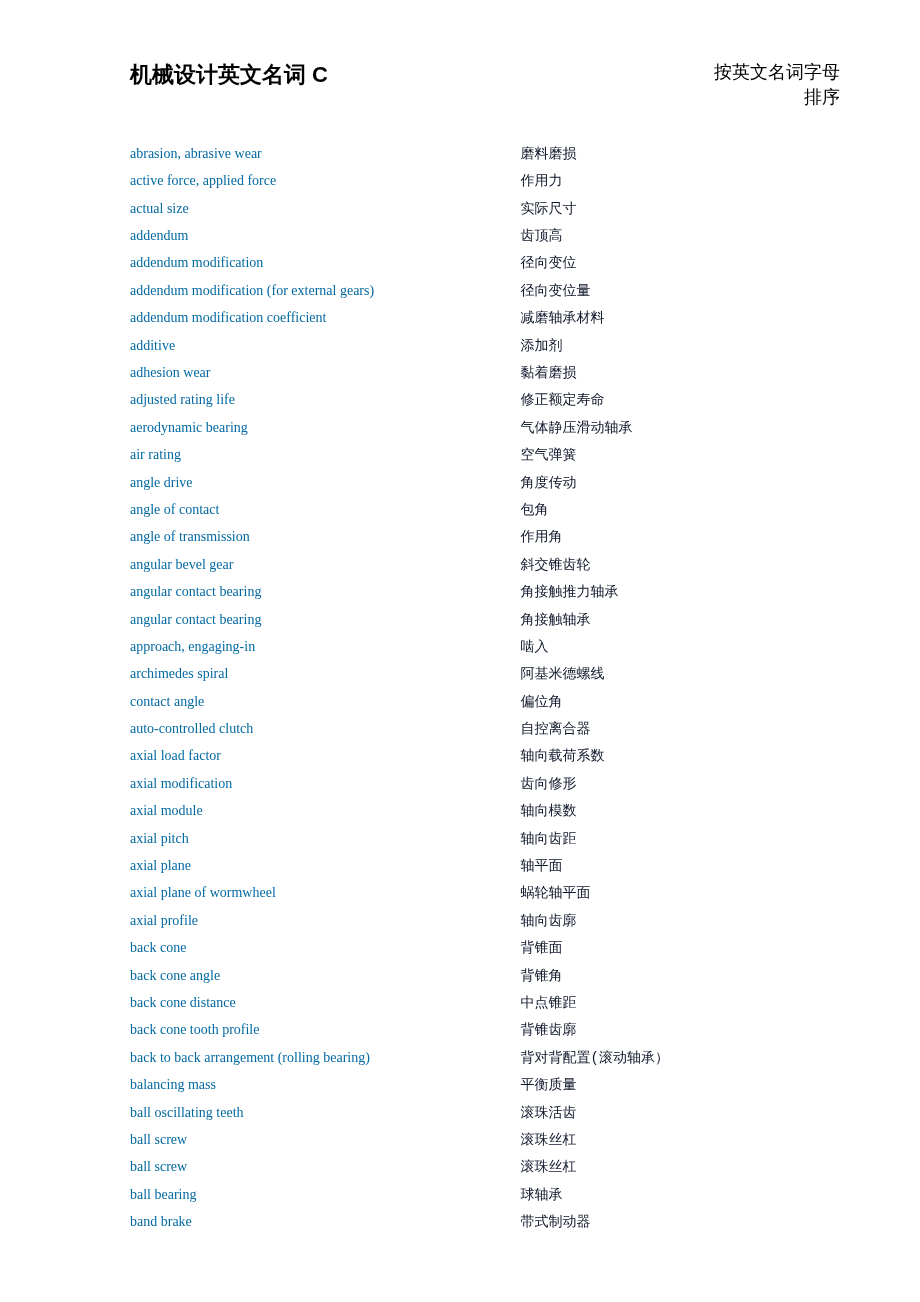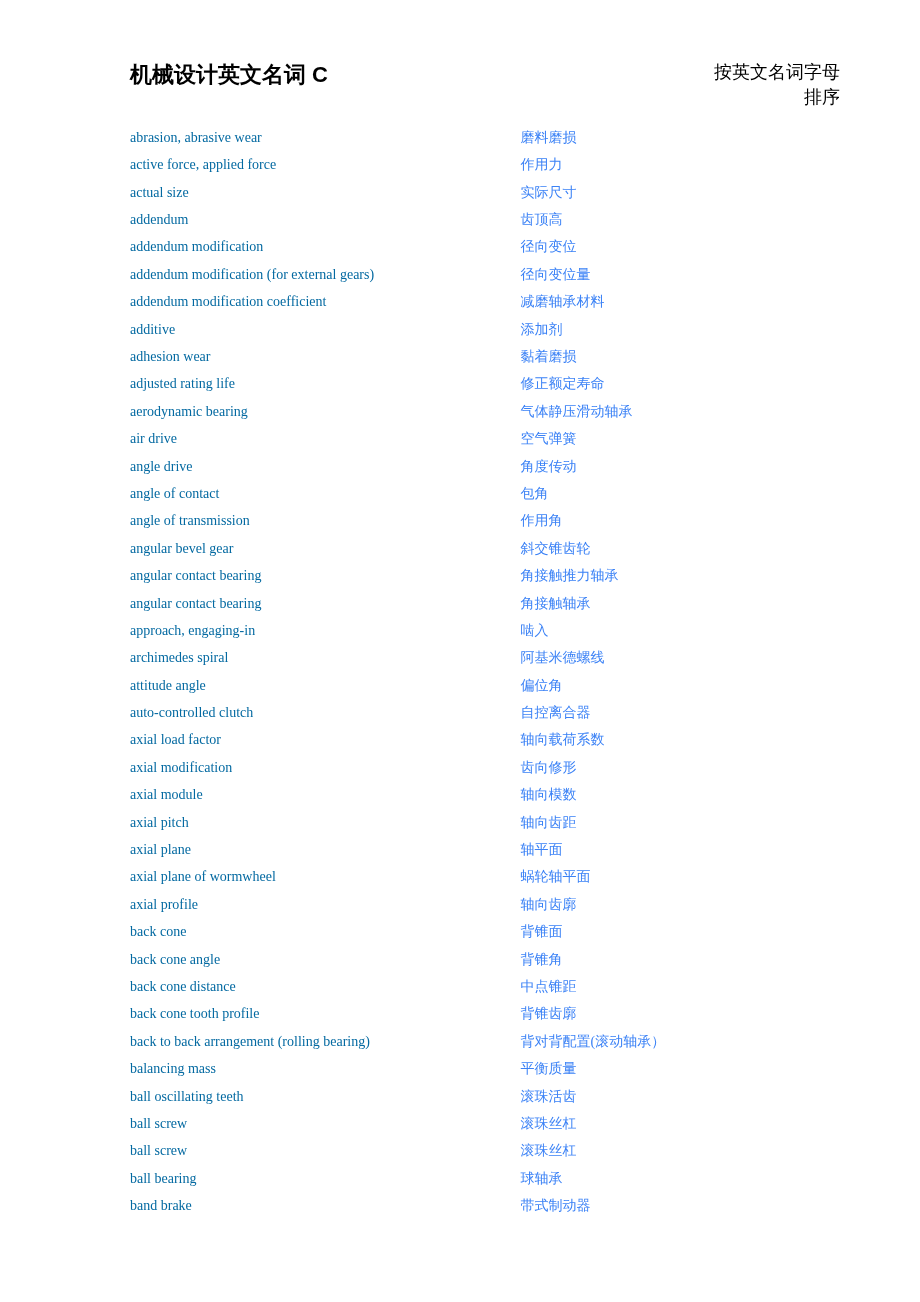--- a/index.html
+++ b/index.html
@@ -15,21 +15,21 @@
       color: #000000;
       width: 920px;
       min-height: 1302px;
       padding: 60px 80px 60px 130px;
     }
 
     .header-section {
       display: flex;
       justify-content: space-between;
       align-items: flex-start;
-      margin-bottom: 14px;
+      margin-bottom: 30px;
     }
 
     .title-left {
       font-size: 22px;
       font-weight: bold;
       color: #000;
       font-family: "SimHei", "黑体", sans-serif;
     }
 
     .title-right {
@@ -56,23 +56,23 @@
     .english-col {
       width: 55%;
       font-family: "Times New Roman", Times, serif;
       font-size: 14px;
       color: #0369a1;
       padding-right: 20px;
     }
 
     .chinese-col {
       width: 45%;
-      font-family: Liberation Serif, serif;
+      font-family: Liberation Mono, monospace;
       font-size: 14px;
-      color: #3b82f6;
+      color: #0f172a;
     }
 
     .page-wrapper {
       position: relative;
       min-height: 1302px;
     }
   </style>
 </head>
 <body>
 
@@ -122,21 +122,21 @@
         </tr>
         <tr>
           <td class="english-col">adjusted    rating    life</td>
           <td class="chinese-col">修正额定寿命</td>
         </tr>
         <tr>
           <td class="english-col">aerodynamic    bearing</td>
           <td class="chinese-col">气体静压滑动轴承</td>
         </tr>
         <tr>
-          <td class="english-col">air    drive</td>
+          <td class="english-col">air    rating</td>
           <td class="chinese-col">空气弹簧</td>
         </tr>
         <tr>
           <td class="english-col">angle    drive</td>
           <td class="chinese-col">角度传动</td>
         </tr>
         <tr>
           <td class="english-col">angle    of    contact</td>
           <td class="chinese-col">包角</td>
         </tr>
@@ -158,21 +158,21 @@
         </tr>
         <tr>
           <td class="english-col">approach, engaging-in</td>
           <td class="chinese-col">啮入</td>
         </tr>
         <tr>
           <td class="english-col">archimedes    spiral</td>
           <td class="chinese-col">阿基米德螺线</td>
         </tr>
         <tr>
-          <td class="english-col">attitude    angle</td>
+          <td class="english-col">contact    angle</td>
           <td class="chinese-col">偏位角</td>
         </tr>
         <tr>
           <td class="english-col">auto-controlled    clutch</td>
           <td class="chinese-col">自控离合器</td>
         </tr>
         <tr>
           <td class="english-col">axial    load    factor</td>
           <td class="chinese-col">轴向载荷系数</td>
         </tr>

